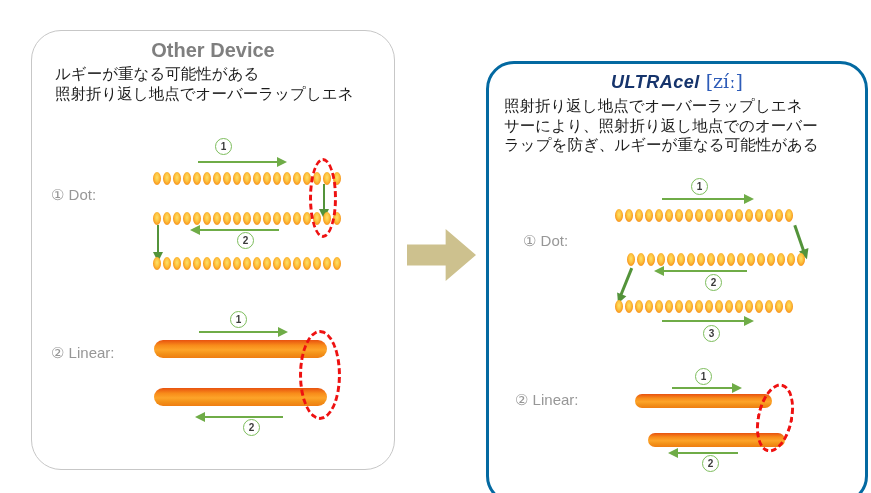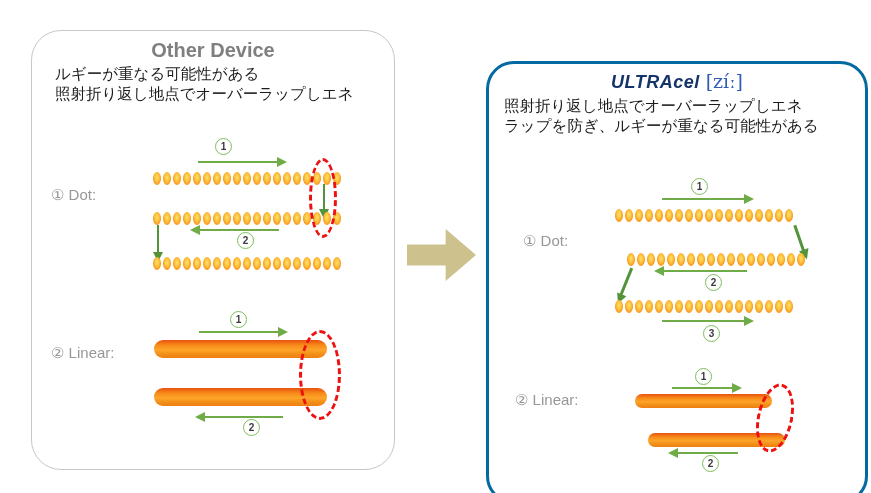--- a/index.html
+++ b/index.html
@@ -161,20 +161,21 @@
 
 <div class="transition-arrow"></div>
 
 <div class="panel panel-right">
   <div class="logo-line">
     <span class="brand">ULTRAcel</span><span class="brand-suffix">[zíː]</span>
   </div>
 
   <div class="desc">
     <div>照射折り返し地点でオーバーラップしエネ</div>
+    <div>サーにより、照射折り返し地点でのオーバー</div>
     <div>ラップを防ぎ、ルギーが重なる可能性がある</div>
   </div>
 
   <div class="section-label" style="left:34px; top:168px;">① Dot:</div>
 
   <div class="step-circle" style="left:202px; top:114px;">1</div>
   <div class="arrow-h dir-right" style="left:173px; top:134px; width:83px;"></div>
 
   <div class="dot-row" style="left:126px; top:145px;">
       <span class="dot"></span>

